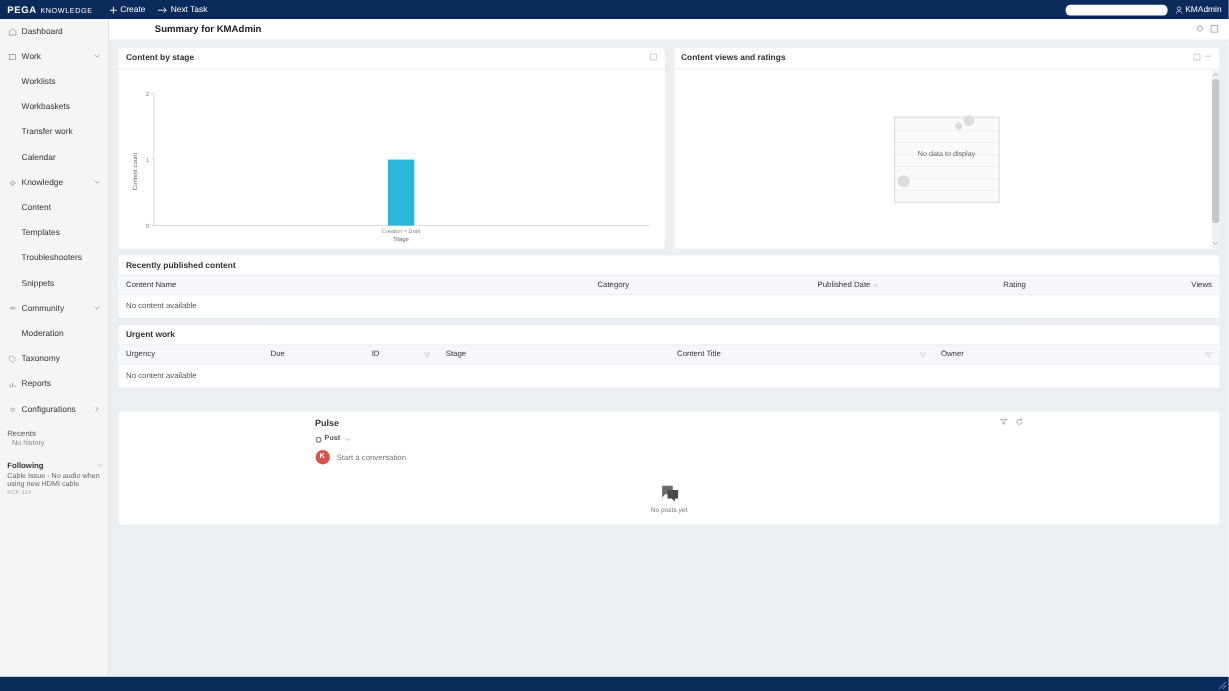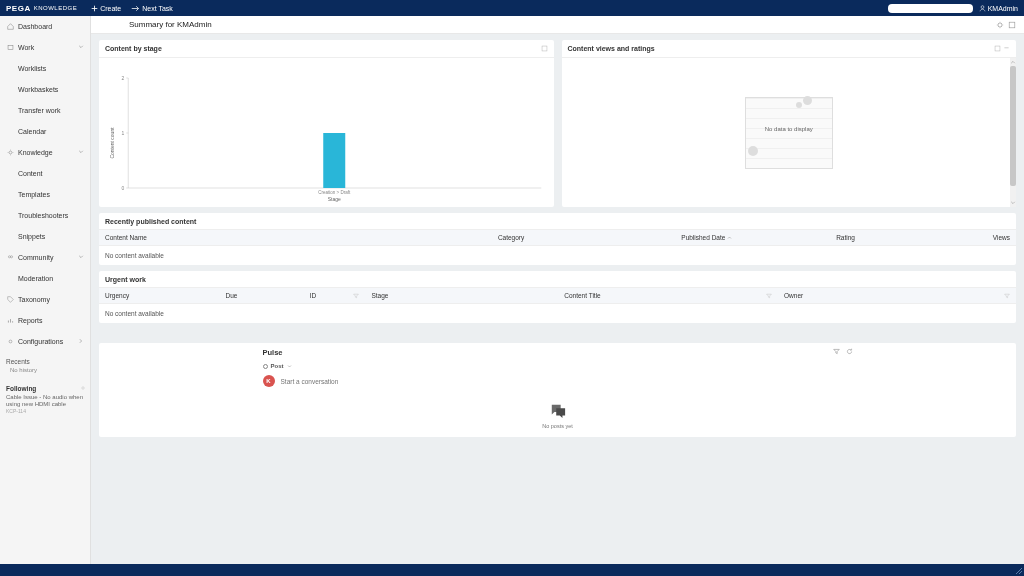--- a/index.html
+++ b/index.html
@@ -1,21 +1,21 @@
 <!DOCTYPE html>
 <html><head>
 <meta charset="utf-8">
 <style>
   * { box-sizing: border-box; margin: 0; padding: 0; }
   html, body { width: 1024px; height: 576px; overflow: hidden; font-family: Arial, Helvetica, sans-serif; font-size: 11px; color: #333; background: #fff; }
   body { position: relative; }
 
   
   .topbar { position: absolute; top: 0; left: 0; right: 0; height: 16px; background: #0a2a5c; display: flex; align-items: center; color: #fff; font-size: 7px; }
-  .logo { padding: 0 6px; display: flex; align-items: center; }
+  .logo { padding: 0 6px; display: flex; align-items: flex-end; }
   .logo-main { font-weight: bold; font-size: 8px; letter-spacing: 0.5px; }
   .logo-sub { font-size: 6px; margin-left: 3px; letter-spacing: 0.5px; }
   .top-actions { display: flex; align-items: center; gap: 10px; margin-left: 8px; }
   .top-action { display: flex; align-items: center; gap: 2px; cursor: pointer; }
   .top-spacer { flex: 1; }
   .top-search { width: 85px; height: 9px; background: #fff; border-radius: 4px; margin-right: 6px; }
   .top-user { display: flex; align-items: center; gap: 2px; margin-right: 6px; }
   svg.icon { display: block; }
 
   
@@ -30,21 +30,21 @@
   .following-title { font-weight: bold; margin-bottom: 2px; display: flex; align-items: center; }
   .following-gear { position: absolute; right: 4px; top: 6px; color: #bbb; }
   .following-item { font-size: 6px; color: #666; line-height: 1.2; }
   .following-item .sub { font-size: 5px; color: #aaa; }
 
   
   .page { position: absolute; top: 16px; left: 91px; right: 0; bottom: 12px; background: #eceff1; overflow: hidden; }
   .page-inner { position: relative; height: 100%; overflow-y: hidden; }
 
   .page-header { display: flex; align-items: center; height: 18px; padding: 0 8px; background: #fff; border-bottom: 1px solid #e8e8e8; }
-  .page-title { font-size: 8px; font-weight: normal; color: #1a1a1a; padding-left: 30px; }
+  .page-title { font-size: 8px; font-weight: bold; color: #1a1a1a; padding-left: 30px; }
   .page-tools { margin-left: auto; display: flex; gap: 4px; color: #888; }
 
   .row1 { display: flex; gap: 8px; padding: 6px 8px 0; }
   .card { background: #fff; border-radius: 2px; flex: 1; position: relative; }
   .card-h { display: flex; align-items: center; height: 18px; padding: 0 6px; font-size: 7px; font-weight: bold; border-bottom: 1px solid #eee; }
   .card-h .tools { margin-left: auto; display: flex; gap: 2px; color: #bbb; }
   .card-body { position: relative; }
 
   .row1 .card { height: 167px; }
   .card-body.chart1 { height: 149px; }

